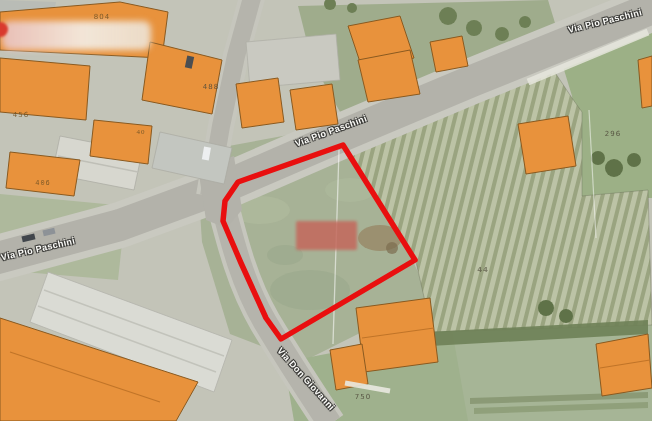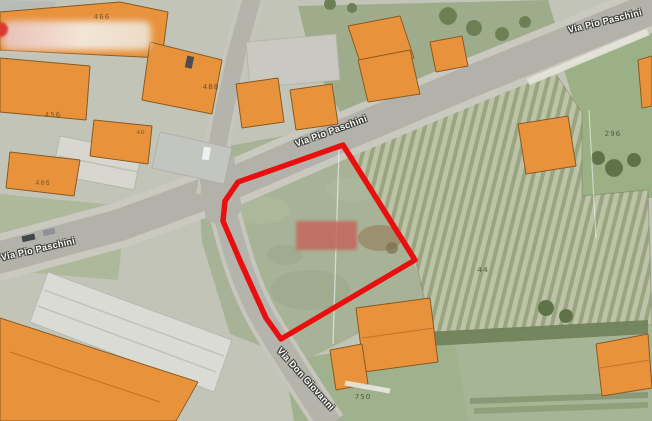--- a/index.html
+++ b/index.html
@@ -148,22 +148,22 @@
 
   <div class="blur-redaction"></div>
   <div class="red-edge-marker"></div>
   <div class="parcel-redaction"></div>
 
   <div class="street-label" style="left:38px;top:249px;transform:translate(-50%,-50%) rotate(-13deg);">Via Pio Paschini</div>
   <div class="street-label" style="left:331px;top:131px;transform:translate(-50%,-50%) rotate(-20deg);">Via Pio Paschini</div>
   <div class="street-label" style="left:605px;top:21px;transform:translate(-50%,-50%) rotate(-14deg);">Via Pio Paschini</div>
   <div class="street-label" style="left:306px;top:379px;transform:translate(-50%,-50%) rotate(48deg);">Via Don Giovanni</div>
 
-  <div class="parcel-number" style="left:102px;top:17px;color:#6e5124;">466</div>
+  <div class="parcel-number" style="left:102px;top:17px;color:#6e5124;">804</div>
   <div class="parcel-number" style="left:211px;top:87px;">488</div>
-  <div class="parcel-number" style="left:21px;top:115px;color:#6e5124;margin-left:32px;">456</div>
+  <div class="parcel-number" style="left:21px;top:115px;color:#6e5124;">456</div>
   <div class="parcel-number" style="left:141px;top:132px;color:#6e5124;font-family:Liberation Serif, serif;">40</div>
   <div class="parcel-number" style="left:43px;top:183px;color:#6e5124;font-family:Liberation Mono, monospace;">406</div>
   <div class="parcel-number" style="left:613px;top:134px;text-align:right;">296</div>
   <div class="parcel-number" style="left:483px;top:270px;opacity:.6;font-weight:bold;">44</div>
   <div class="parcel-number" style="left:363px;top:397px;">750</div>
 
 </div>
 
 </body></html>

